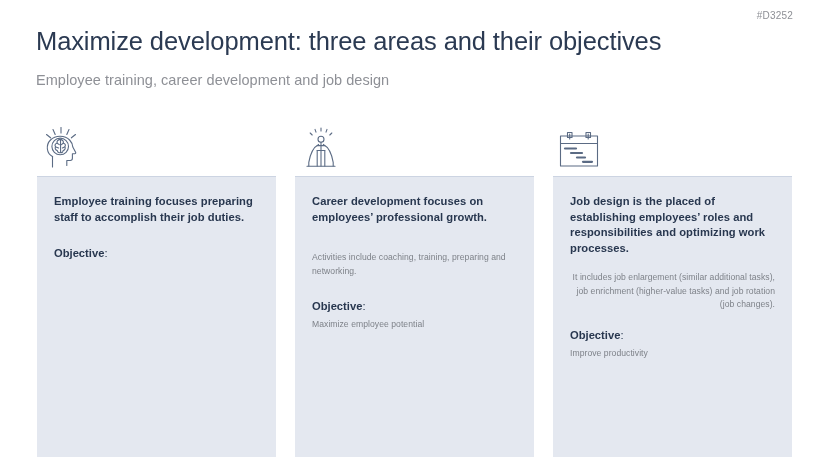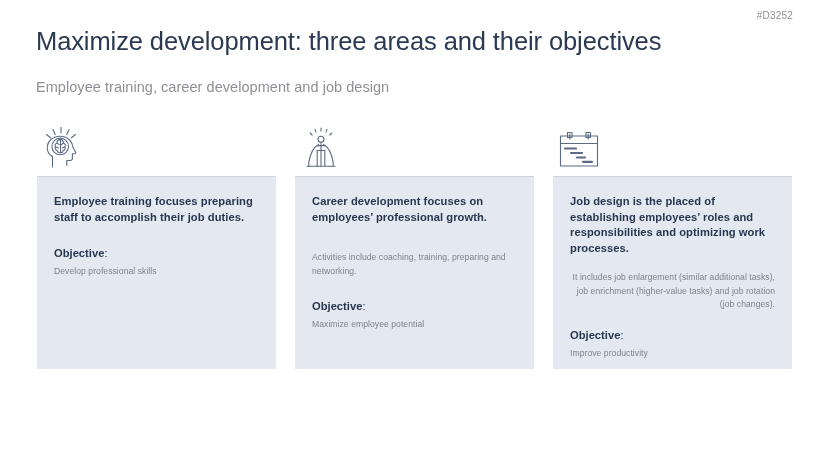--- a/index.html
+++ b/index.html
@@ -46,21 +46,21 @@
     font-weight: 400;
     letter-spacing: -0.1px;
     margin: 0;
     white-space: nowrap;
   }
   .subtitle {
     font-size: 14.5px;
     line-height: 20px;
     color: #8e9096;
     font-weight: 400;
-    margin: 21px 0 0 0;
+    margin: 14px 0 0 0;
     letter-spacing: 0.05px;
   }
 
   
   .columns {
     position: absolute;
     left: 37px;
     top: 122px;
     width: 756px;
     display: flex;
@@ -80,21 +80,21 @@
     box-sizing: border-box;
   }
   .icon-wrap svg {
     display: block;
   }
 
   .card {
     margin-top: 4px;
     background: #e4e8f0;
     border-top: 1.5px solid #ccd4e2;
-    height: 193px;
+    height: 281px;
     box-sizing: border-box;
     padding: 17px 17px 0 17px;
   }
   .card-heading {
     font-size: 11.2px;
     line-height: 15.5px;
     font-weight: bold;
     color: #28374f;
     margin: 0;
     letter-spacing: 0.05px;
@@ -165,21 +165,20 @@
           <line x1="18.5" y1="14" x2="18.6" y2="26.4"></line>
           <path d="M15.2 17.2 L17.3 18.6"></path>
           <path d="M21.2 17.2 L19.4 18.6"></path>
           <path d="M13.8 21 L16.6 22"></path>
           <path d="M22.6 21 L20.4 22"></path>
         </svg>
       </div>
       <div class="card">
         <p class="card-heading">Employee training focuses preparing staff to accomplish their job duties.</p>
         <p class="objective-label gap-wide"><span>Objective</span><span class="colon">:</span></p>
-        <p class="objective-value">Develop professional skills</p>
       </div>
     </div>
 
     <div class="column">
       <div class="icon-wrap">
         <svg width="42" height="46" viewBox="0 0 42 46" fill="none" stroke="#5b6b84" stroke-width="1.1" stroke-linecap="round" stroke-linejoin="round">
 
           <line x1="21" y1="2" x2="21" y2="5"></line>
           <line x1="15" y1="3.4" x2="16" y2="6.1"></line>
           <line x1="10.2" y1="7" x2="12.2" y2="9"></line>

